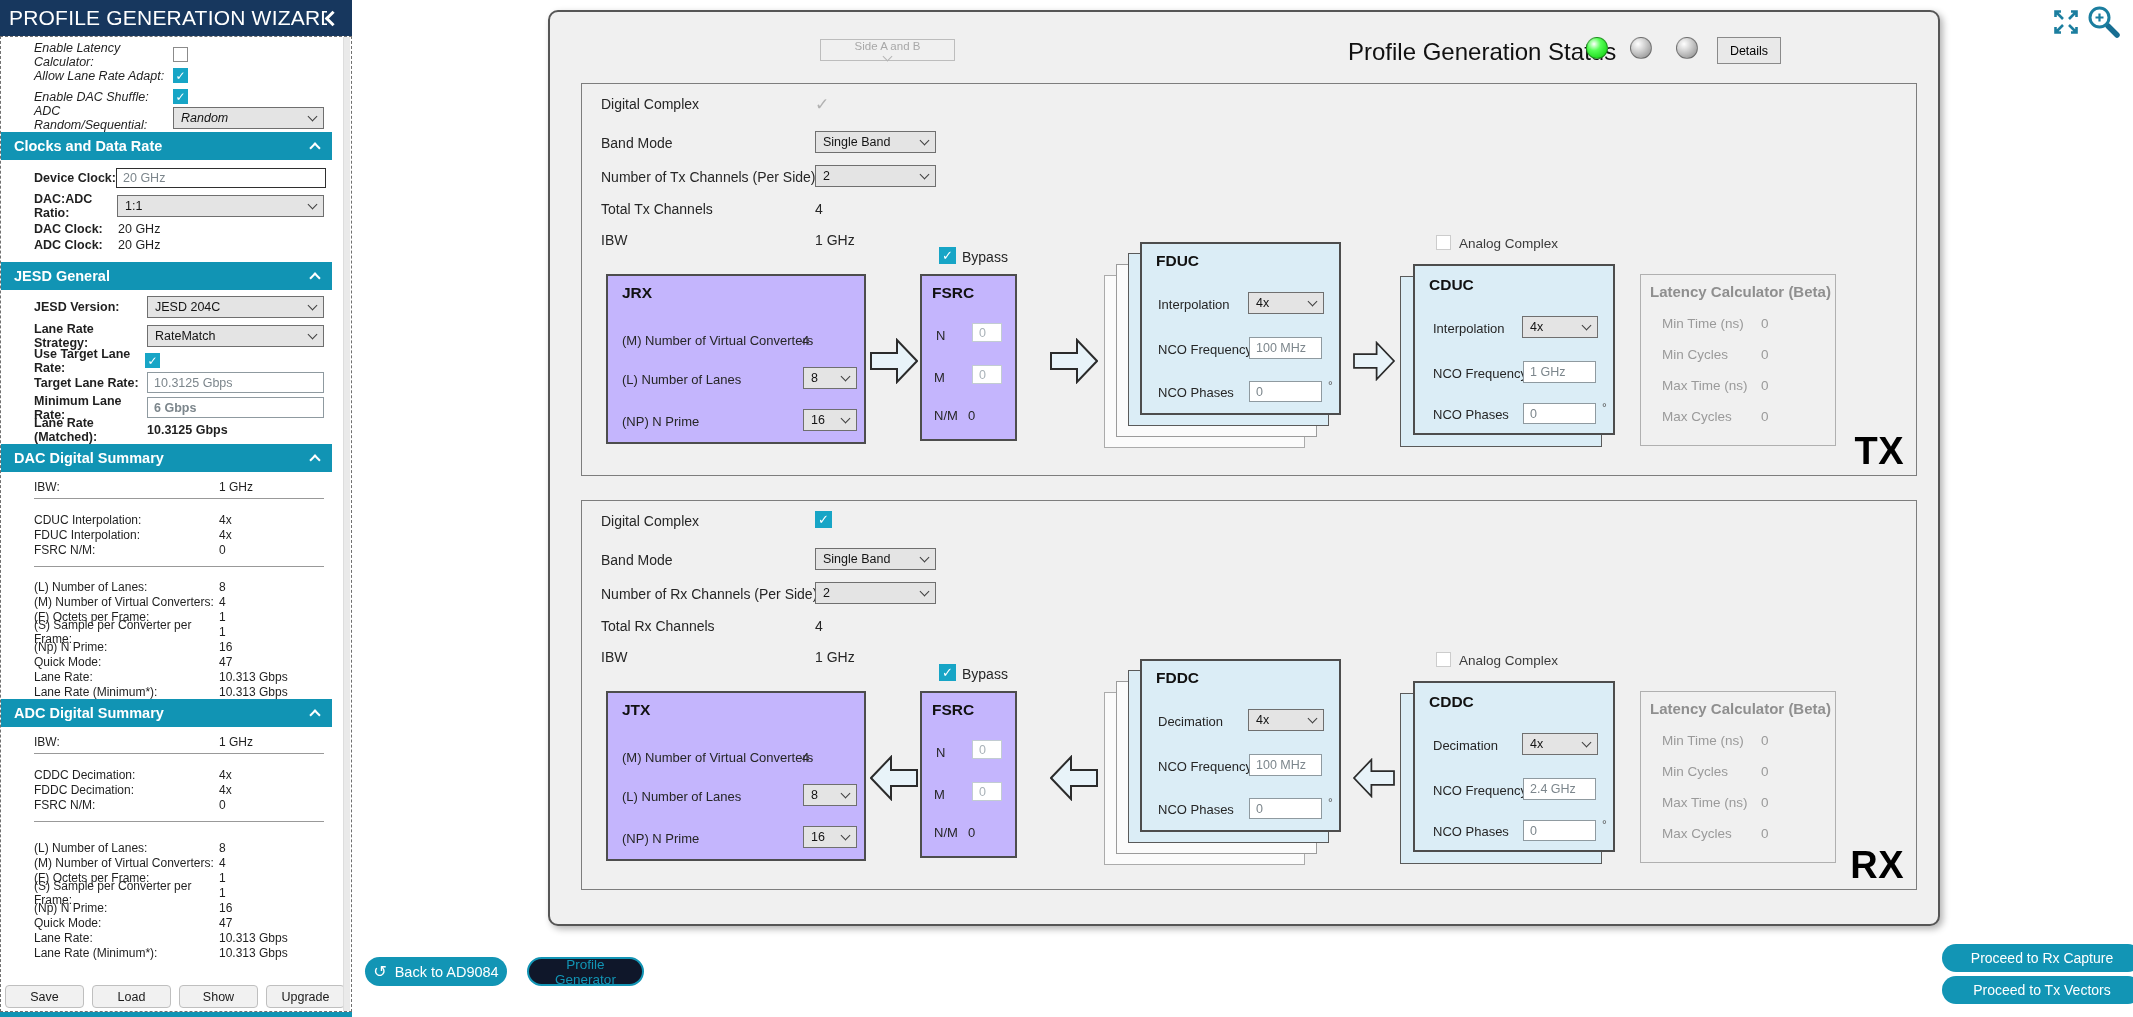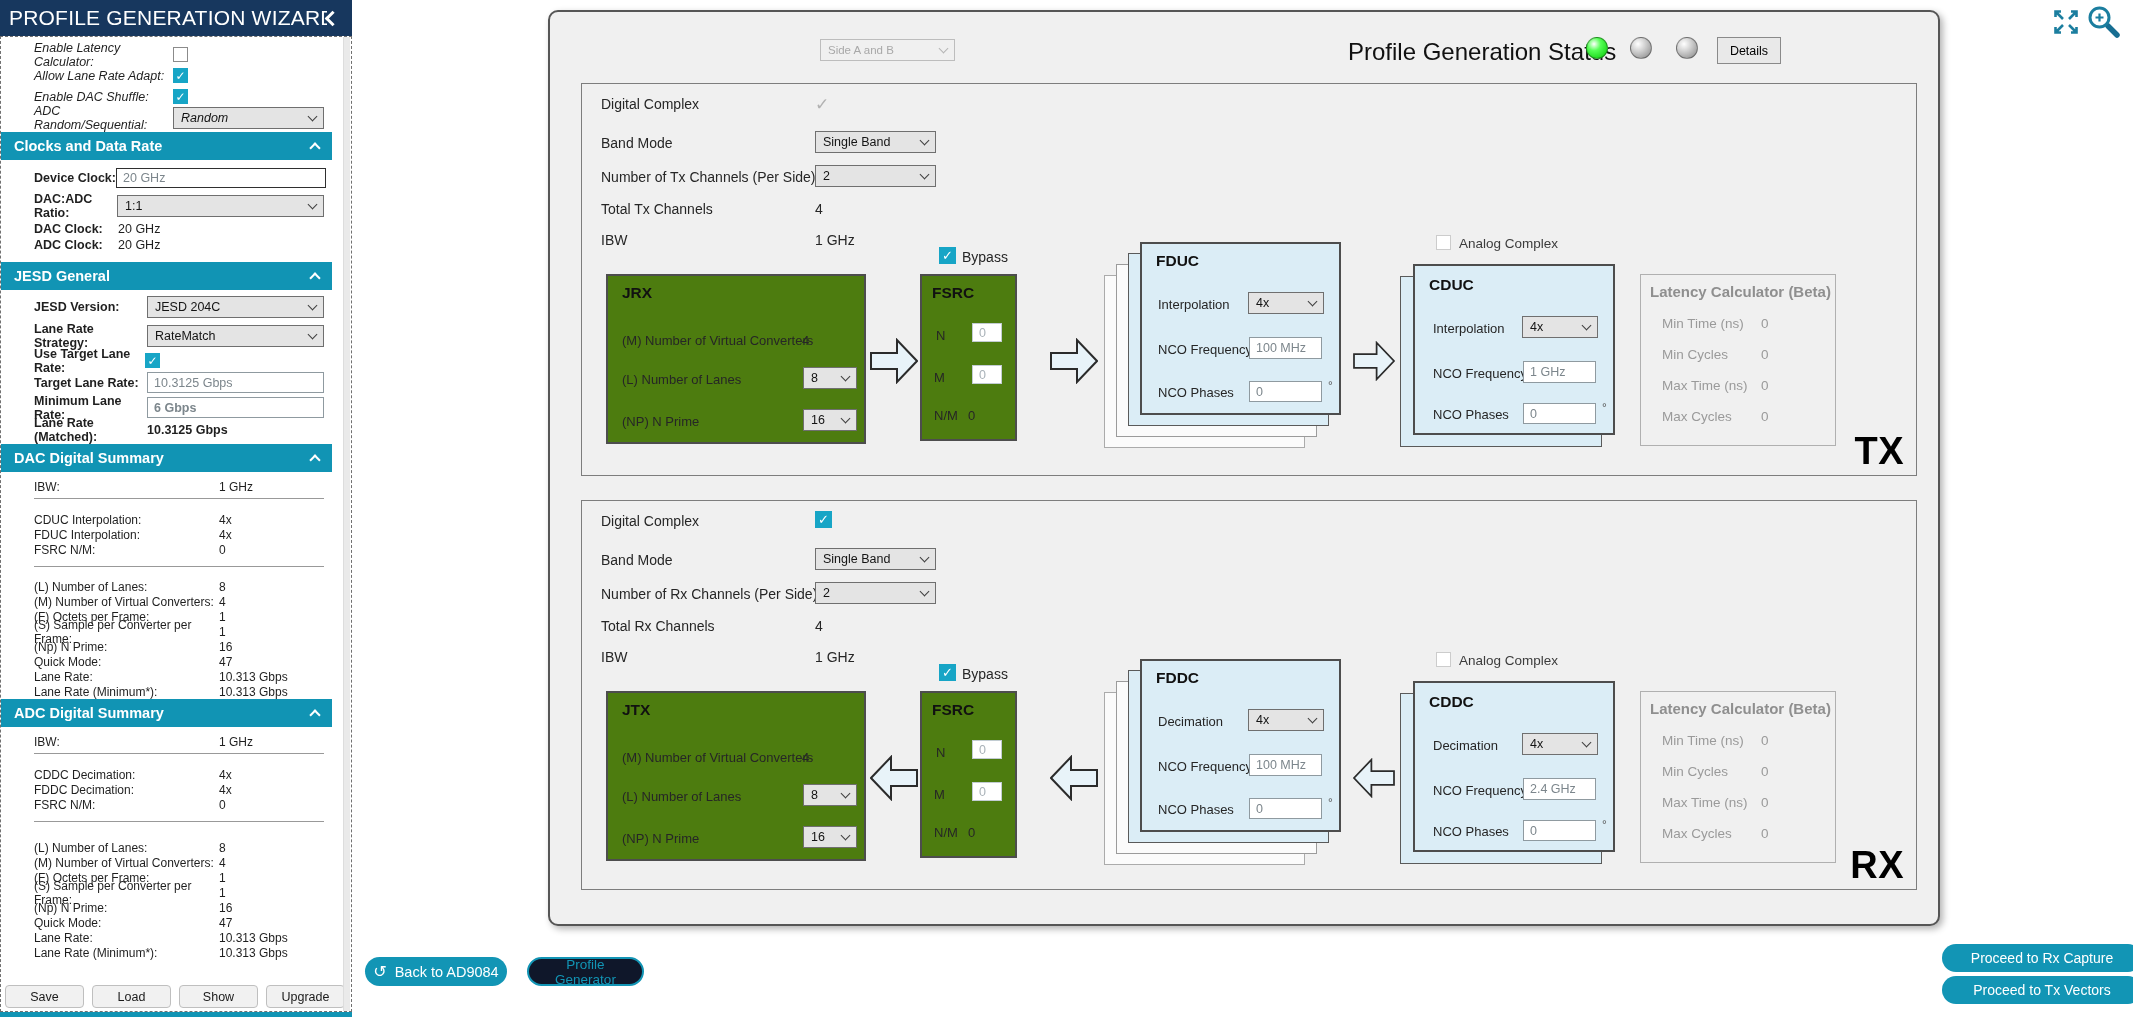--- a/index.html
+++ b/index.html
@@ -34,21 +34,21 @@
         display:flex; align-items:center; justify-content:center; flex:none; cursor:pointer; }
   .cb.on { background:#17A5C6; border-color:#17A5C6; color:#fff; font-size:12px; font-weight:700; line-height:1; }
   .cb.big { width:17px; height:17px; font-size:13px; }
   .cb.lite { border-color:#cccccc; }
 
   .dd { background:#e4e4e4; border:1px solid #6f6f6f; display:flex; align-items:center;
         justify-content:space-between; padding:0 7px; font-size:12.5px; color:#141414;
         height:22px; cursor:pointer; }
   .chv { width:7px; height:7px; border-right:1.6px solid #3f3f3f; border-bottom:1.6px solid #3f3f3f;
          transform:rotate(45deg); margin-top:-4px; flex:none; }
-  .dd.dis { background:#f0f0f0; border-color:#bdbdbd; color:#a8a8a8; cursor:default; }
+  .dd.dis { background:#f0f0f0; border-color:#bdbdbd; color:#a8a8a8; cursor:default;flex-direction:column; }
   .dd.dis .chv { border-color:#b5b5b5; }
 
   .ti { background:#fff; border:1px solid #8f9aa0; color:#7c868c; font-size:12.5px;
         padding:0 6px; font-family:inherit; outline:none; }
 
   .shdr { height:28px; width:331px; background:#1194B4; color:#fff; display:flex; align-items:center;
           justify-content:space-between; padding:0 13px 0 13px; font-size:14.5px; font-weight:700; cursor:pointer; }
   .chev-up { width:8px; height:8px; border-left:2.4px solid #fff; border-top:2.4px solid #fff;
              transform:rotate(45deg); margin-top:4px; }
 
@@ -83,21 +83,21 @@
   .ghost-check { position:absolute; color:#b2b2b2; font-size:17px; font-weight:700; }
 
   .r1l{left:19px;top:12px} .r1c{left:233px;top:10px}
   .r2l{left:19px;top:51px} .r2c{left:233px;top:47px;width:121px}
   .r3l{left:19px;top:85px} .r3c{left:233px;top:81px;width:121px}
   .r4l{left:19px;top:117px} .r4v{left:233px;top:117px}
   .r5l{left:19px;top:148px} .r5v{left:233px;top:148px}
   .byp-cb{position:absolute;left:357px;top:163px} .byp-l{left:380px;top:165px}
   .acb{position:absolute;left:854px;top:151px} .albl{left:877px;top:152px;font-size:13.5px;color:#3c3c3c}
 
-  .blk { position:absolute; background:#4d7c0f; border:2px solid #4d4d4d; }
+  .blk { position:absolute; background:#c4b5fd; border:2px solid #4d4d4d; }
   .jblk { left:24px; top:190px; width:260px; height:170px; }
   .fsrcblk { left:338px; top:190px; width:97px; height:167px; }
   .btitle { position:absolute; font-size:15.5px; font-weight:700; color:#111; }
   .fl { position:absolute; font-size:13px; color:#262626; white-space:nowrap; }
   .dd.abs { position:absolute; }
 
   .arr { position:absolute; }
   .arr polygon { fill:#E8F3F9; stroke:#2b2b2b; stroke-width:2; }
   .arr1 { left:288px; top:254px; } .arr2 { left:468px; top:254px; } .arr3 { left:770px; top:257px; }
 

